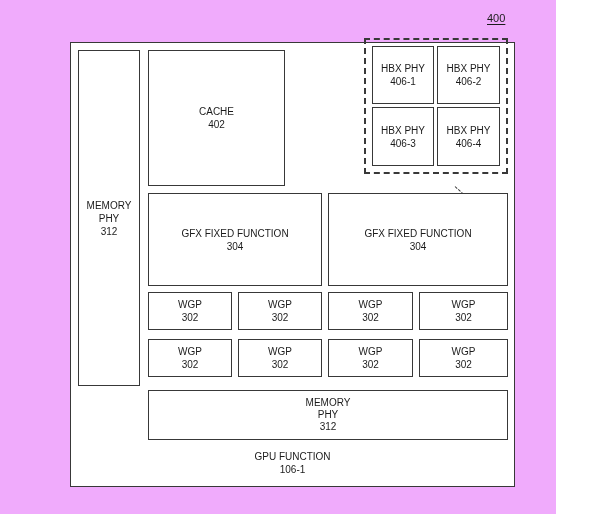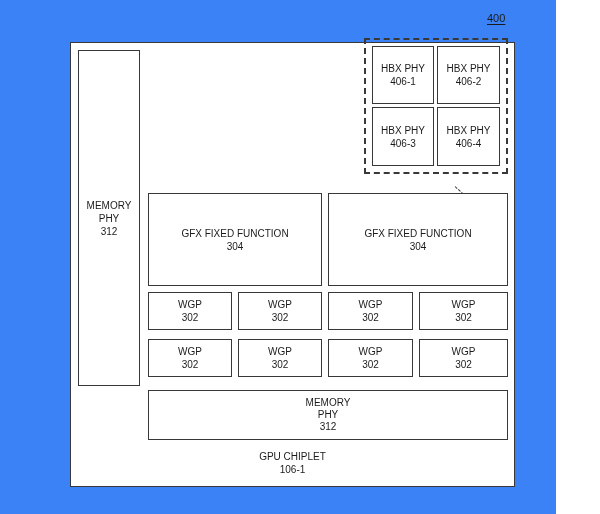--- a/index.html
+++ b/index.html
@@ -4,21 +4,21 @@
 <style>
   html, body {
     margin: 0;
     padding: 0;
     background: #ffffff;
   }
   .stage {
     position: relative;
     width: 556px;
     height: 514px;
-    background: #3b82f6;
+    background: #f0abfc;
     font-family: "Liberation Sans", "DejaVu Sans", sans-serif;
     color: #1b1b1b;
     overflow: hidden;
   }
   .box {
     position: absolute;
     border: 1.6px solid #383838;
     background: #ffffff;
     box-sizing: border-box;
     display: flex;
@@ -57,30 +57,34 @@
   }
 </style>
 </head>
 <body>
 
 <div class="stage">
 
   <div class="fig-label">400</div>
 
   <div class="box" style="left:70px; top:42px; width:445px; height:445px; justify-content:flex-end; padding-bottom:10px;">
-    <div>GPU CHIPLET</div>
+    <div>GPU FUNCTION</div>
     <div class="ref">106-1</div>
   </div>
 
   <div class="box" style="left:78px; top:50px; width:62px; height:336px;">
     <div>MEMORY</div>
     <div>PHY</div>
     <div class="ref">312</div>
   </div>
 
+  <div class="box" style="left:148px; top:50px; width:137px; height:136px;">
+    <div>CACHE</div>
+    <div class="ref">402</div>
+  </div>
 
 
   <div class="box dashed" style="left:364px; top:38px; width:144px; height:136px;">
     <div class="box" style="left:6px; top:6px; width:62px; height:58px;">
       <div>HBX PHY</div>
       <div class="ref">406-1</div>
     </div>
     <div class="box" style="left:71px; top:6px; width:63px; height:58px;">
       <div>HBX PHY</div>
       <div class="ref">406-2</div>

